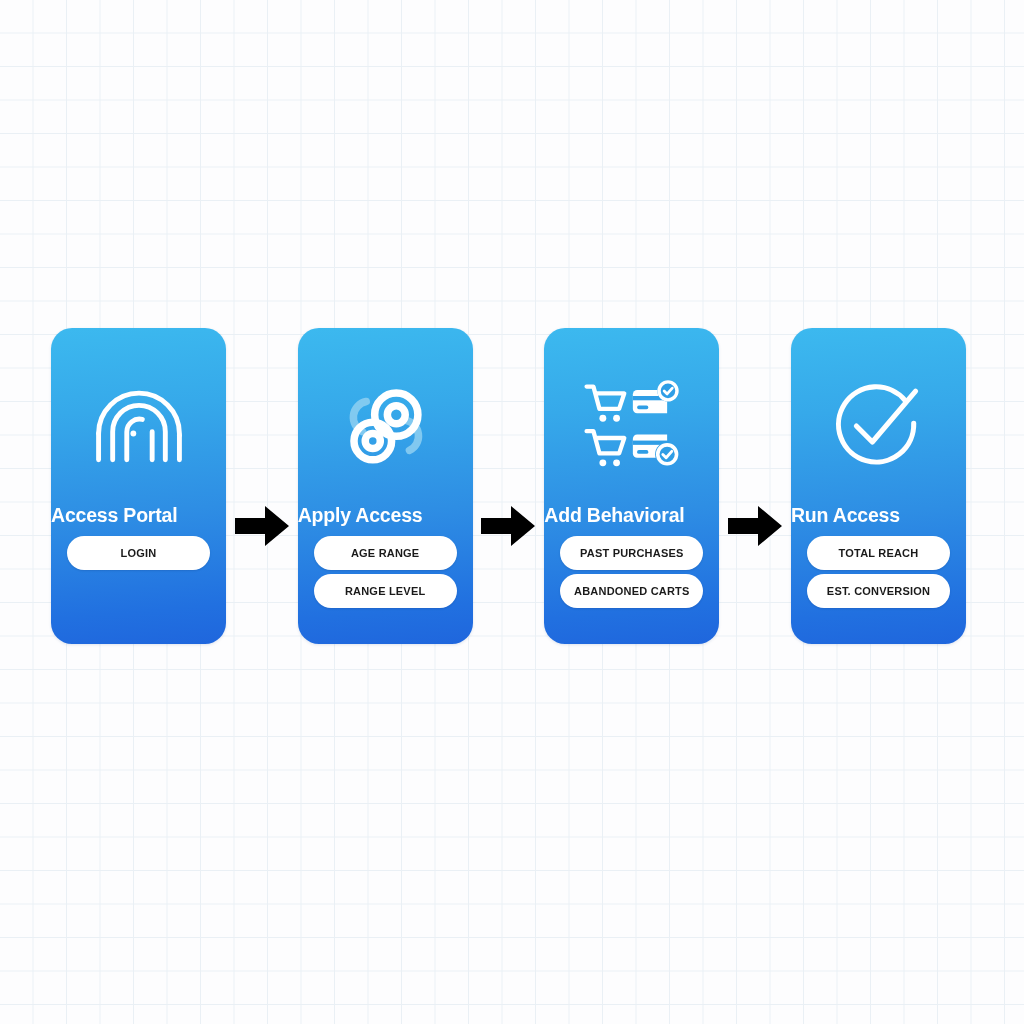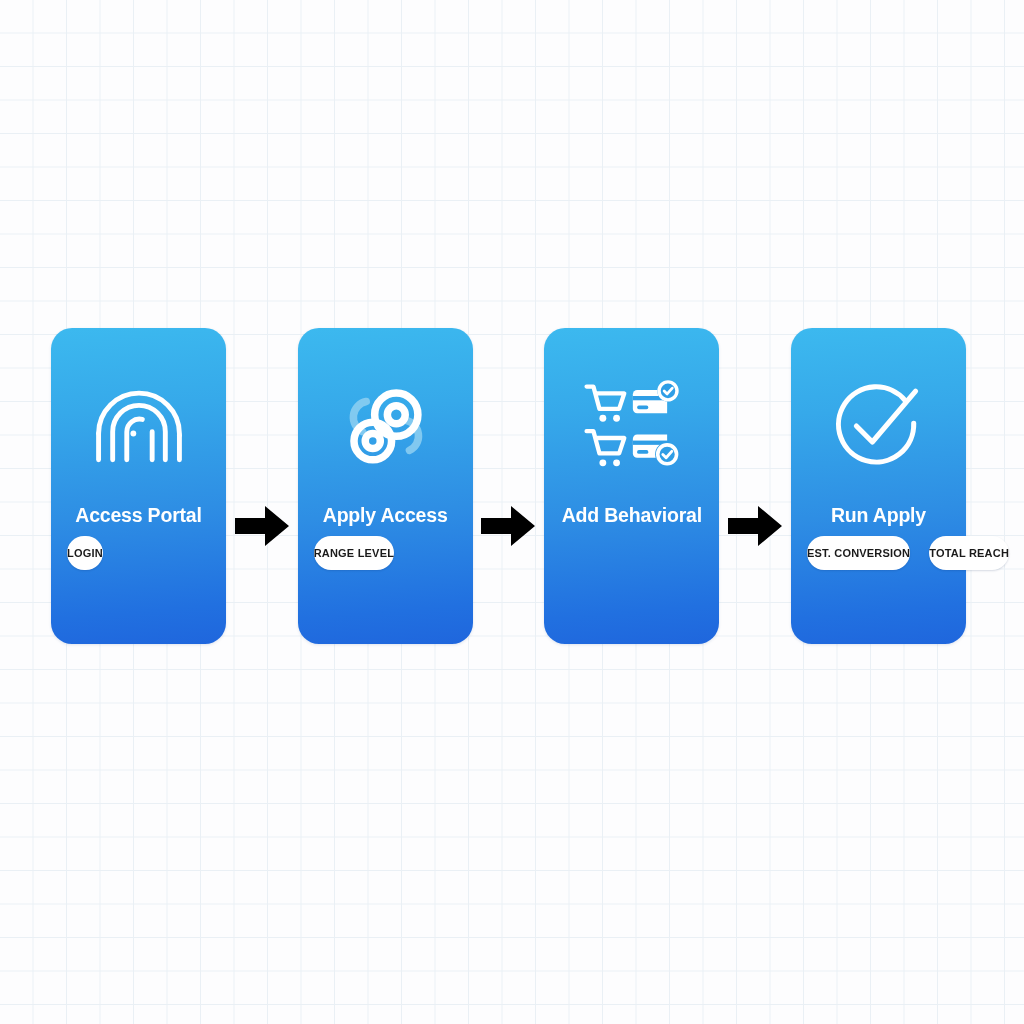--- a/index.html
+++ b/index.html
@@ -50,35 +50,35 @@
     display:flex;
     align-items:center;
     justify-content:center;
   }
   .card-icon svg { display:block; }
 
   .card-title {
     position:absolute;
     top:176px;
     left:0; right:0;
-    text-align:center;
+    text-align:left;
     color:#ffffff;
     font-size:19.5px;
     font-weight:bold;
     letter-spacing:-0.2px;
     white-space:nowrap;
   }
 
   .chips {
     position:absolute;
     top:208px;
     left:16px; right:16px;
     display:flex;
-    flex-direction:row;
-    gap:19px;
+    flex-direction:column;
+    gap:4px;
   }
   .chip {
     height:34px;
     border-radius:17px;
     background:#ffffff;
     color:#1a1a1a;
     font-size:11px;
     font-weight:bold;
     letter-spacing:0.2px;
     display:flex;
@@ -139,20 +139,21 @@
         <g stroke="#ffffff" stroke-width="8">
           <circle cx="62" cy="38" r="23"></circle>
           <circle cx="62" cy="38" r="9.5"></circle>
           <circle cx="37" cy="66" r="20"></circle>
           <circle cx="37" cy="66" r="8"></circle>
         </g>
       </svg>
     </div>
     <div class="card-title">Apply Access</div>
     <div class="chips">
+      <div class="chip">AGE RANGE</div>
       <div class="chip">RANGE LEVEL</div>
     </div>
   </div>
 
   <div class="arrow">
     <svg width="54" height="44" viewBox="0 0 54 44">
       <path d="M0 14 L30 14 L30 2 L54 22 L30 42 L30 30 L0 30 Z" fill="#000000"></path>
     </svg>
   </div>
 
@@ -185,35 +186,39 @@
           <path d="M62 60 h35 v27 h-35 a5 5 0 0 1 -5 -5 v-17 a5 5 0 0 1 5 -5 z" fill="#ffffff"></path>
           <rect x="57" y="67" width="42" height="5" fill="#2f9ee6"></rect>
           <rect x="62" y="78" width="13" height="4.5" rx="2" fill="#2f9ee6"></rect>
           <circle cx="97" cy="83" r="14" fill="#2f9ee6"></circle>
           <circle cx="97" cy="83" r="11" fill="none" stroke="#ffffff" stroke-width="4.2"></circle>
           <path d="M92 83.2 L95.8 87 L102.4 79.6" stroke="#ffffff" stroke-width="3.4" stroke-linecap="round" stroke-linejoin="round" fill="none"></path>
         </g>
       </svg>
     </div>
     <div class="card-title">Add Behavioral</div>
+    <div class="chips">
+      <div class="chip">PAST PURCHASES</div>
+      <div class="chip">ABANDONED CARTS</div>
+    </div>
   </div>
 
   <div class="arrow">
     <svg width="54" height="44" viewBox="0 0 54 44">
       <path d="M0 14 L30 14 L30 2 L54 22 L30 42 L30 30 L0 30 Z" fill="#000000"></path>
     </svg>
   </div>
 
   <div class="card">
     <div class="card-icon">
       <svg width="94" height="94" viewBox="0 0 100 100" fill="none" stroke="#ffffff" stroke-width="5.4" stroke-linecap="round" stroke-linejoin="round">
         <path d="M79 23 A40 40 0 1 0 88 47"></path>
         <path d="M27 50 L44 67 L90 13"></path>
       </svg>
     </div>
-    <div class="card-title">Run Apply</div>
-    <div class="chips">
+    <div class="card-title">Run Access</div>
+    <div class="chips">
+      <div class="chip">TOTAL REACH</div>
       <div class="chip">EST. CONVERSION</div>
-      <div class="chip">TOTAL REACH</div>
     </div>
   </div>
 
 </div>
 
 </body></html>

